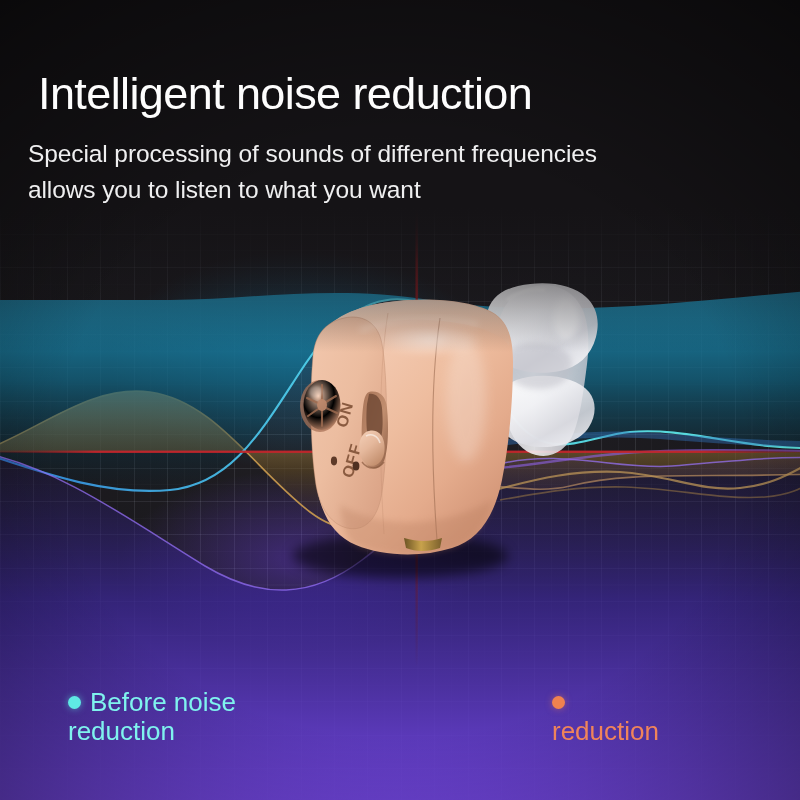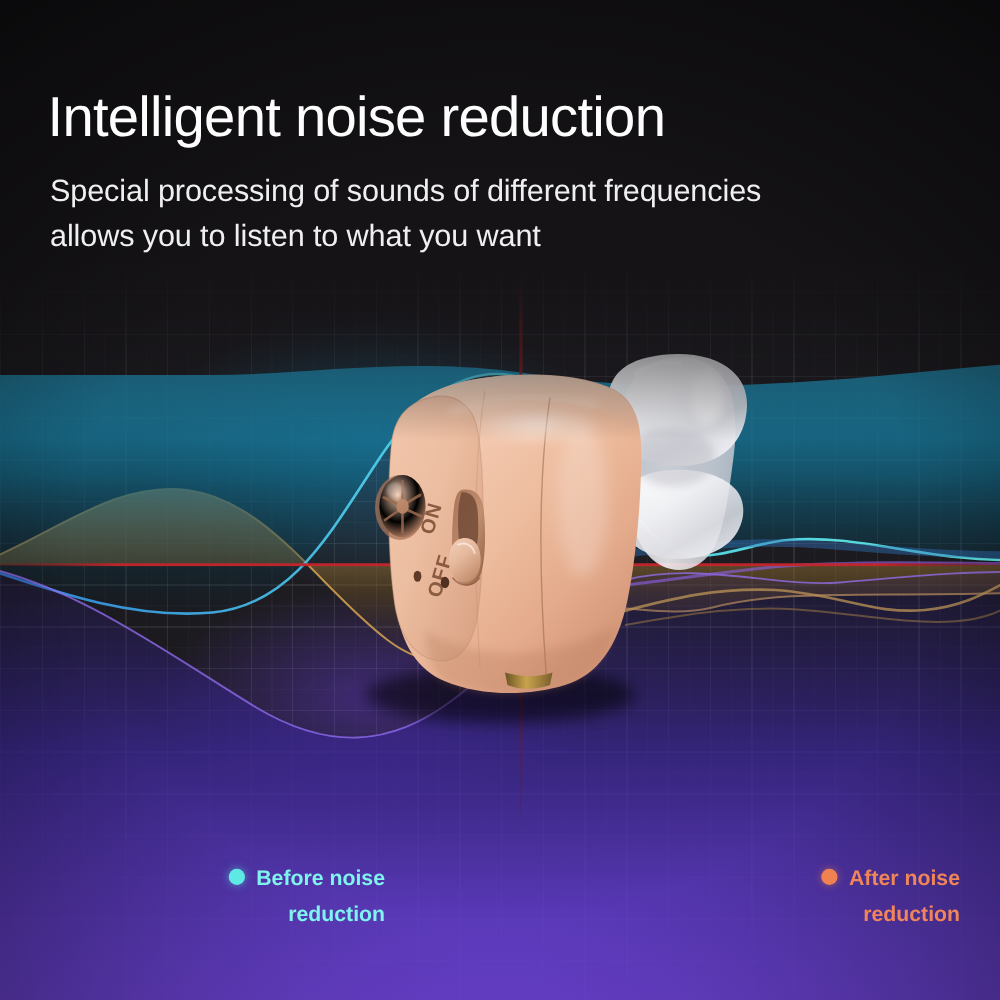--- a/index.html
+++ b/index.html
@@ -40,26 +40,26 @@
     background:radial-gradient(95% 80% at 50% 56%, rgba(0,0,0,0) 45%, rgba(0,0,0,.45) 82%, rgba(0,0,0,.72) 100%);
   }
 
   
   .hdr{position:absolute;left:22px;top:52px;width:740px;}
   .hdr h1{
     margin:16px;color:#fdfdfd;font-size:45px;line-height:52px;
     font-weight:500;letter-spacing:-.6px;
   }
   .hdr p{
-    margin:16px 0 0 18px;color:#efeff0;font-size:24.5px;line-height:36px;
+    margin:16px 0 0 6px;color:#efeff0;font-size:24.5px;line-height:36px;
     font-weight:400;letter-spacing:-.1px;max-width:712px;
   }
 
   
-  .legend{position:absolute;text-align:right;font-size:17px;line-height:29px;font-weight:700;}
+  .legend{position:absolute;text-align:left;font-size:26px;line-height:29px;font-weight:400;}
   .legend .dot{
     display:inline-block;width:13px;height:13px;border-radius:50%;
     vertical-align:middle;margin-right:9px;position:relative;top:-2px;
   }
   .legend .l1{display:block;white-space:nowrap;}
   .legend .l2{display:block;}
   #legend-before{left:68px;top:688px;width:240px;color:#7ff3ee;}
   #legend-before .dot{background:#5fe9e4;box-shadow:0 0 7px rgba(95,233,228,.55);}
   #legend-after{left:552px;top:688px;width:216px;color:#f0845a;}
   #legend-after .dot{background:#ef8250;box-shadow:0 0 7px rgba(239,130,80,.5);}
@@ -322,18 +322,18 @@
 
   <div class="legend" id="legend-before">
     <span class="l1">
       <span class="dot"></span><span>Before noise</span>
     </span>
     <span class="l2">reduction</span>
   </div>
 
   <div class="legend" id="legend-after">
     <span class="l1">
-      <span class="dot"></span><span>After noise</span>
+      <span class="dot"></span>
     </span>
     <span class="l2">reduction</span>
   </div>
 
 </div>
 
 </body></html>

